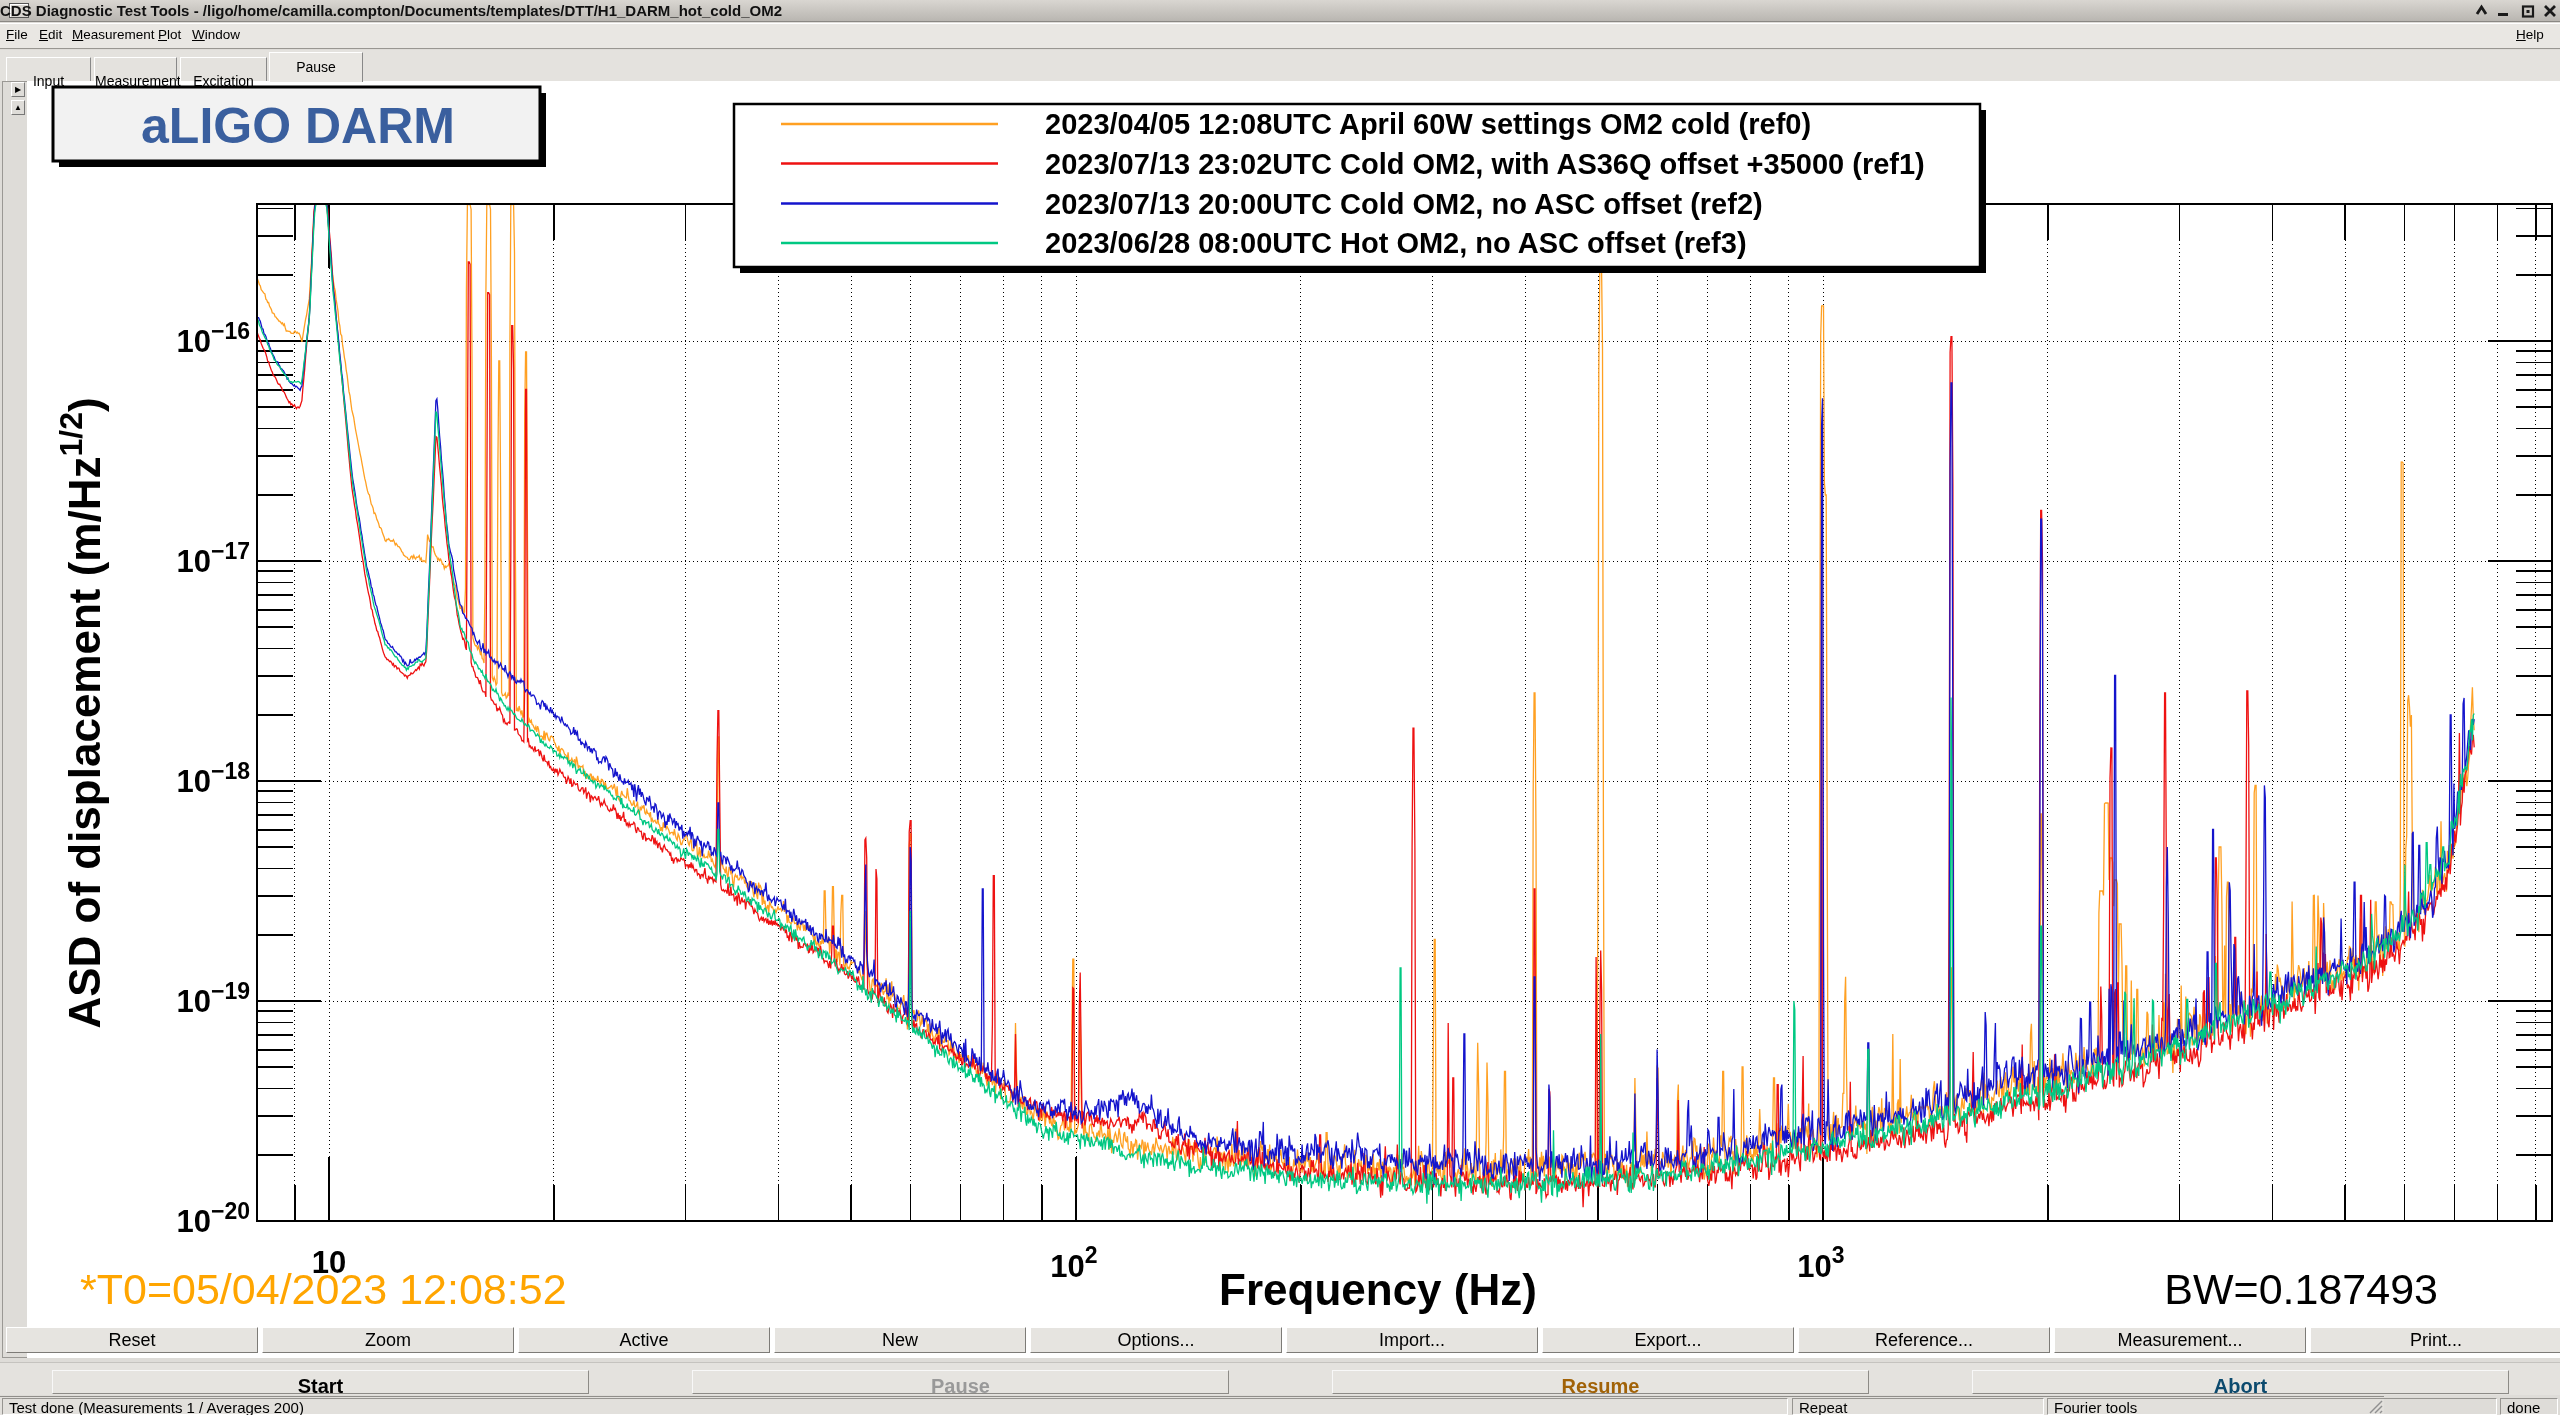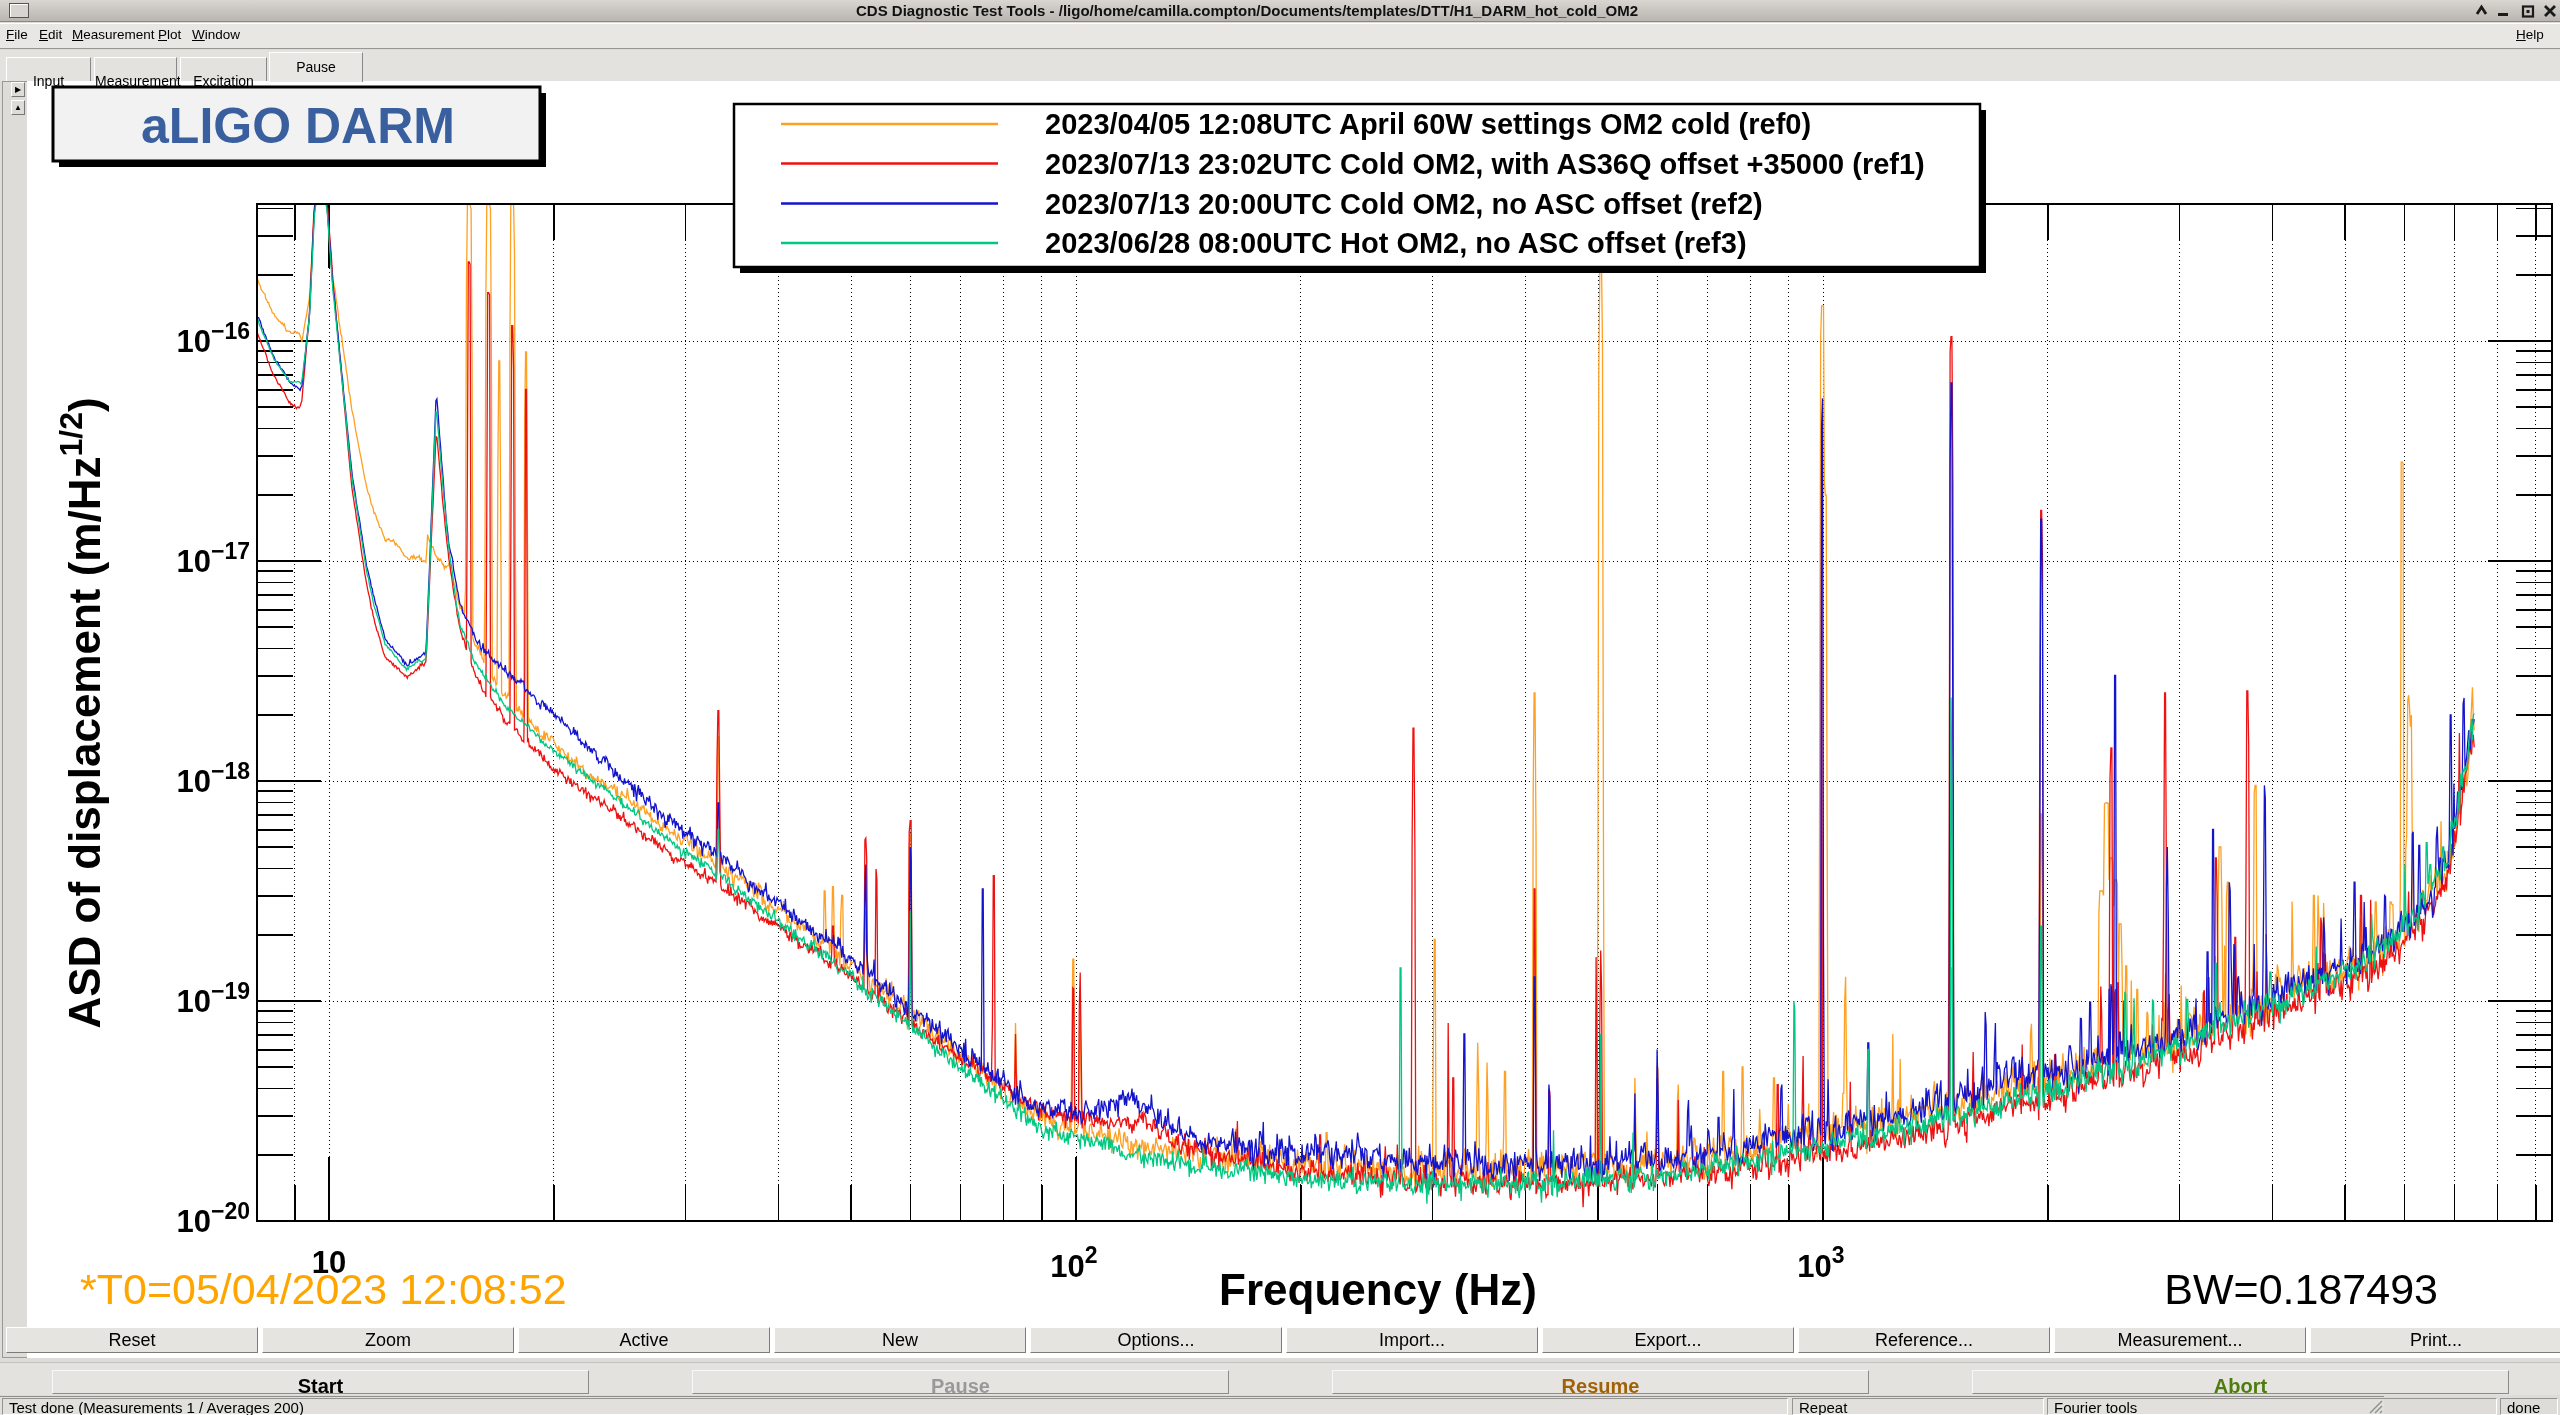--- a/index.html
+++ b/index.html
@@ -1,18 +1,18 @@
 <!DOCTYPE html>
 <html><head><meta charset="utf-8"><style>
 * { margin:0; padding:0; box-sizing:border-box; }
 body { width:2560px; height:1415px; position:relative; overflow:hidden;
   font-family:"Liberation Sans", sans-serif; background:#dedcd8; }
 #titlebar { position:absolute; left:0; top:0; width:2560px; height:22px;
   background:linear-gradient(#d9d6d1,#b9b6b1); border-bottom:1px solid #8a8884; }
-#titlebar .t { position:absolute; left:0; right:66px; top:2px; text-align:center;
+#titlebar .t { position:absolute; left:0; right:66px; top:2px; text-align:left;
   font-size:15px; font-weight:bold; color:#111; }
 #ticon { position:absolute; left:9px; top:3px; width:20px; height:15px;
   background:#d8d5d0; border:1px solid #555; box-shadow:inset 1px 1px 0 #fff; }
 #menubar { position:absolute; left:0; top:23px; width:2560px; height:26px; background:#e9e7e3;
   border-top:1px solid #fff; border-bottom:1px solid #989691; font-size:13.5px; }
 .mi { position:absolute; top:3px; }
 #tabrow { position:absolute; left:0; top:50px; width:2560px; height:31px; background:#e4e2de; }
 .tab { position:absolute; top:7px; height:24px; background:#e4e2de; text-align:center;
   font-size:14px; padding-top:15px; border:1px solid #888;
   border-bottom:none; border-top-color:#fff; border-left-color:#fff; }
@@ -280,21 +280,21 @@
     <div class="b1" style="left:1286px">Import...</div>
     <div class="b1" style="left:1542px">Export...</div>
     <div class="b1" style="left:1798px">Reference...</div>
     <div class="b1" style="left:2054px">Measurement...</div>
     <div class="b1" style="left:2310px">Print...</div>
   </div>
 <div id="b2row">
     <div class="b2" style="left:52px;color:#000">Start</div>
     <div class="b2" style="left:692px;color:#999">Pause</div>
     <div class="b2" style="left:1332px;color:#a16207">Resume</div>
-    <div class="b2" style="left:1972px;color:#4d7c0f">Abort</div>
+    <div class="b2" style="left:1972px;color:#0c4a6e">Abort</div>
   </div>
 <div id="status">
 <div class="seg" style="left:2px;width:1786px">Test done (Measurements 1 / Averages 200)</div>
 <div class="seg" style="left:1792px;width:252px">Repeat</div>
 <div class="seg" style="left:2047px;width:450px">Fourier tools</div>
 <div class="seg" style="left:2500px;width:58px">done</div>
 <svg width="16" height="16" viewBox="0 0 16 16" style="position:absolute;right:1px;bottom:1px">
 <line x1="15" y1="3" x2="3" y2="15" stroke="#909090" stroke-width="1.5"></line>
 <line x1="15" y1="8" x2="8" y2="15" stroke="#909090" stroke-width="1.5"></line>
 <line x1="15" y1="13" x2="13" y2="15" stroke="#909090" stroke-width="1.5"></line>

